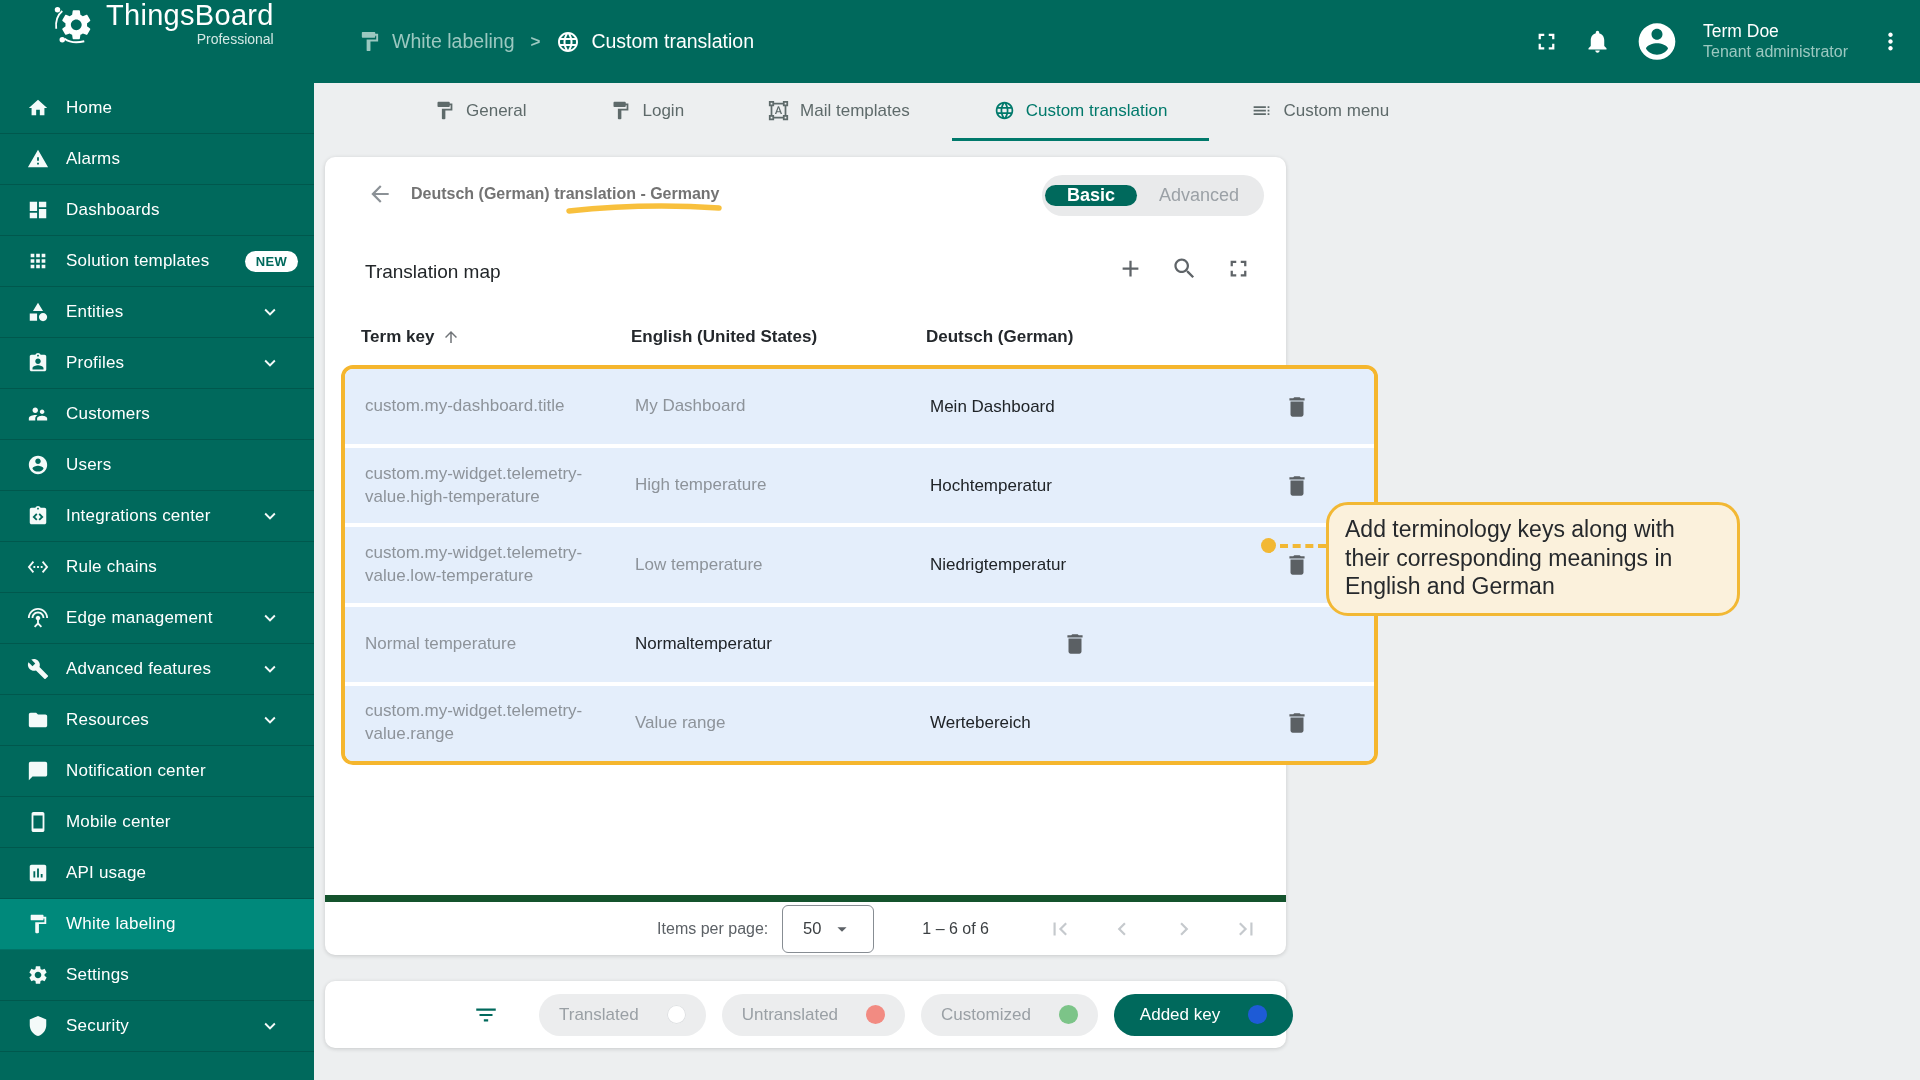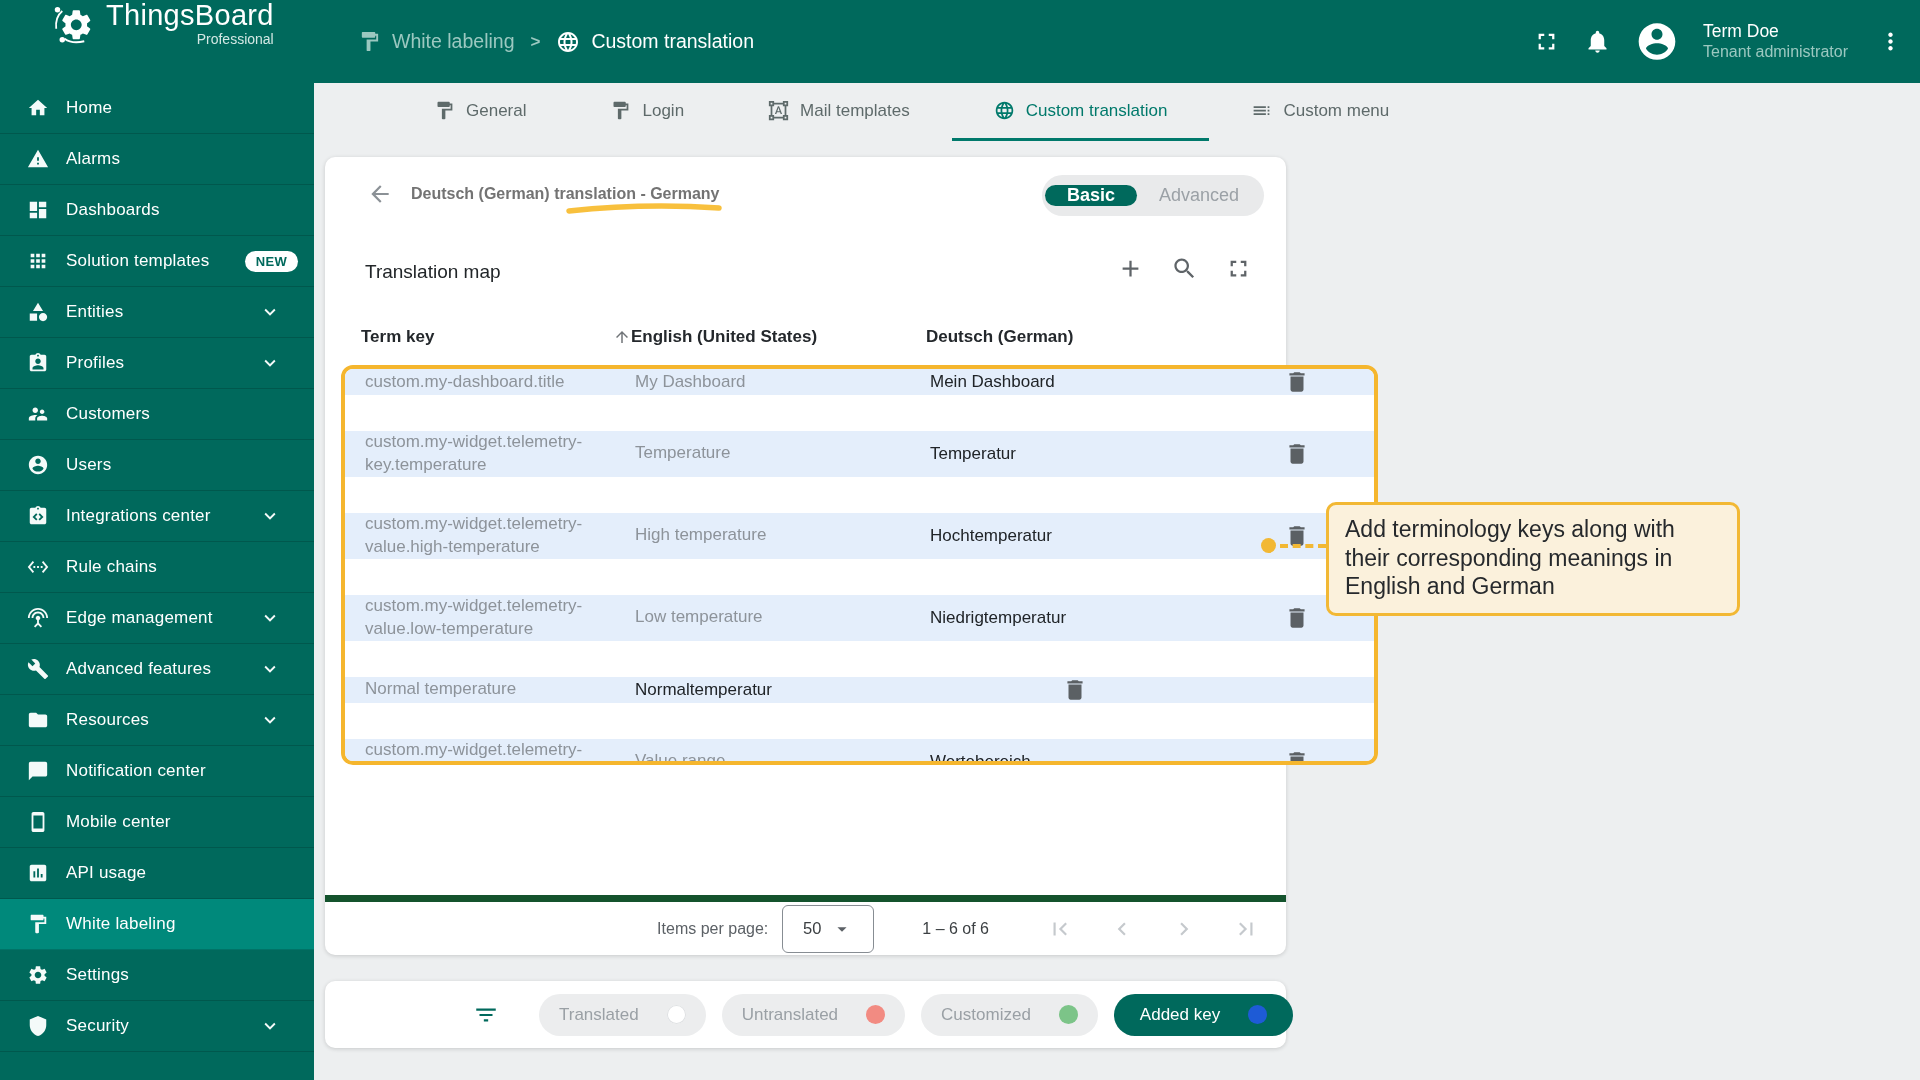--- a/index.html
+++ b/index.html
@@ -62,25 +62,25 @@
                border-radius:18px;color:#9ba1a6;cursor:pointer;font-weight:500;}
   .toggle .seg.selected{background:#00695c;color:#fff;font-weight:600;}
 
   .tmap-title{position:absolute;left:40px;top:104px;font-size:19px;font-weight:400;color:#222629;}
   .tmap-icons{position:absolute;right:34px;top:98px;display:flex;gap:27px;color:#5f6468;}
   .tmap-icons .icon{font-size:27px;cursor:pointer;}
 
   .thead{position:absolute;left:16px;top:156px;width:930px;height:48px;display:grid;
          grid-template-columns:270px 295px 265px auto;align-items:center;padding-left:20px;
          box-sizing:border-box;font-size:17px;font-weight:700;color:#24282c;}
-  .th{display:flex;align-items:center;gap:8px;cursor:pointer;justify-content:space-between;}
+  .th{display:flex;align-items:center;gap:8px;cursor:pointer;}
   .sort-arrow{font-size:18px;color:#707478;}
 
   .hl-box{position:absolute;left:16px;top:208px;width:1037px;height:400px;box-sizing:border-box;
-          border:4px solid #f5b62e;border-radius:12px;display:flex;flex-direction:column;overflow:hidden;background:#fff;gap:32px;}
+          border:4px solid #f5b62e;border-radius:12px;display:flex;flex-direction:column;overflow:hidden;background:#fff;}
   .trow{flex:1;display:grid;grid-template-columns:270px 295px 265px auto;align-items:center;
         padding-left:20px;box-sizing:border-box;background:#e4eefb;border-bottom:4px solid #fff;cursor:pointer;}
   .trow:last-child{border-bottom:none;}
   .ckey,.cen{font-size:17px;color:#8d939a;line-height:1.35;padding-right:30px;}
   .cde{font-size:17px;color:#202428;font-weight:500;}
   .crash{margin-left:24px;font-size:26px;color:#5b6064;cursor:pointer;}
 
   .pagination{position:absolute;left:0;top:738px;width:961px;height:60px;border-top:7px solid #14532d;
               display:flex;align-items:center;justify-content:flex-end;box-sizing:border-box;
               padding-right:27px;font-size:16px;color:#5c6166;}
@@ -98,21 +98,21 @@
          align-items:center;padding-left:148px;box-sizing:border-box;gap:40px;}
   .filter-btn{font-size:26px;color:#00695c;cursor:pointer;}
   .chips{display:flex;gap:16px;align-items:center;}
   .chip{height:42px;border-radius:21px;background:#ecedee;display:flex;align-items:center;gap:28px;
         padding:0 20px;font-size:17px;color:#9aa0a5;cursor:pointer;white-space:nowrap;}
   .chip .dot{width:19px;height:19px;border-radius:50%;flex:none;}
   .chip.added{background:#00695c;color:#fff;font-weight:500;padding:0 26px;}
 
   
   .callout{position:absolute;left:1326px;top:502px;width:414px;box-sizing:border-box;background:#fbf1dc;
-           border:3px solid #f2b834;border-radius:10px;padding:10px 16px 12px;font-size:23px;
+           border:3px solid #f2b834;border-radius:22px;padding:10px 16px 12px;font-size:23px;
            line-height:1.24;color:#26292c;}
   .conn-dash{position:absolute;left:1280px;top:544px;width:46px;height:0;border-top:4px dashed #f2b834;}
   .conn-dot{position:absolute;left:1261px;top:538px;width:15px;height:15px;border-radius:50%;background:#f2b834;}
 </style>
 </head>
 <body>
 
 <div class="header">
   <div class="logo-block">
     <span class="icon" style="font-size:44px;">
@@ -469,30 +469,20 @@
         <span class="ckey">custom.my-dashboard.title</span>
         <span class="cen">My Dashboard</span>
         <span class="cde">Mein Dashboard</span>
         <span class="icon crash">
           <svg viewBox="0 0 24 24">
             <path d="M6 19c0 1.1.9 2 2 2h8c1.1 0 2-.9 2-2V7H6v12zM19 4h-3.5l-1-1h-5l-1 1H5v2h14V4z" fill="currentColor"></path>
           </svg>
         </span>
       </div>
       <div class="trow">
-        <span class="ckey">custom.my-widget.telemetry-key.temperature</span>
-        <span class="cen">Temperature</span>
-        <span class="cde">Temperatur</span>
-        <span class="icon crash">
-          <svg viewBox="0 0 24 24">
-            <path d="M6 19c0 1.1.9 2 2 2h8c1.1 0 2-.9 2-2V7H6v12zM19 4h-3.5l-1-1h-5l-1 1H5v2h14V4z" fill="currentColor"></path>
-          </svg>
-        </span>
-      </div>
-      <div class="trow">
         <span class="ckey">custom.my-widget.telemetry-value.high-temperature</span>
         <span class="cen">High temperature</span>
         <span class="cde">Hochtemperatur</span>
         <span class="icon crash">
           <svg viewBox="0 0 24 24">
             <path d="M6 19c0 1.1.9 2 2 2h8c1.1 0 2-.9 2-2V7H6v12zM19 4h-3.5l-1-1h-5l-1 1H5v2h14V4z" fill="currentColor"></path>
           </svg>
         </span>
       </div>
       <div class="trow">

